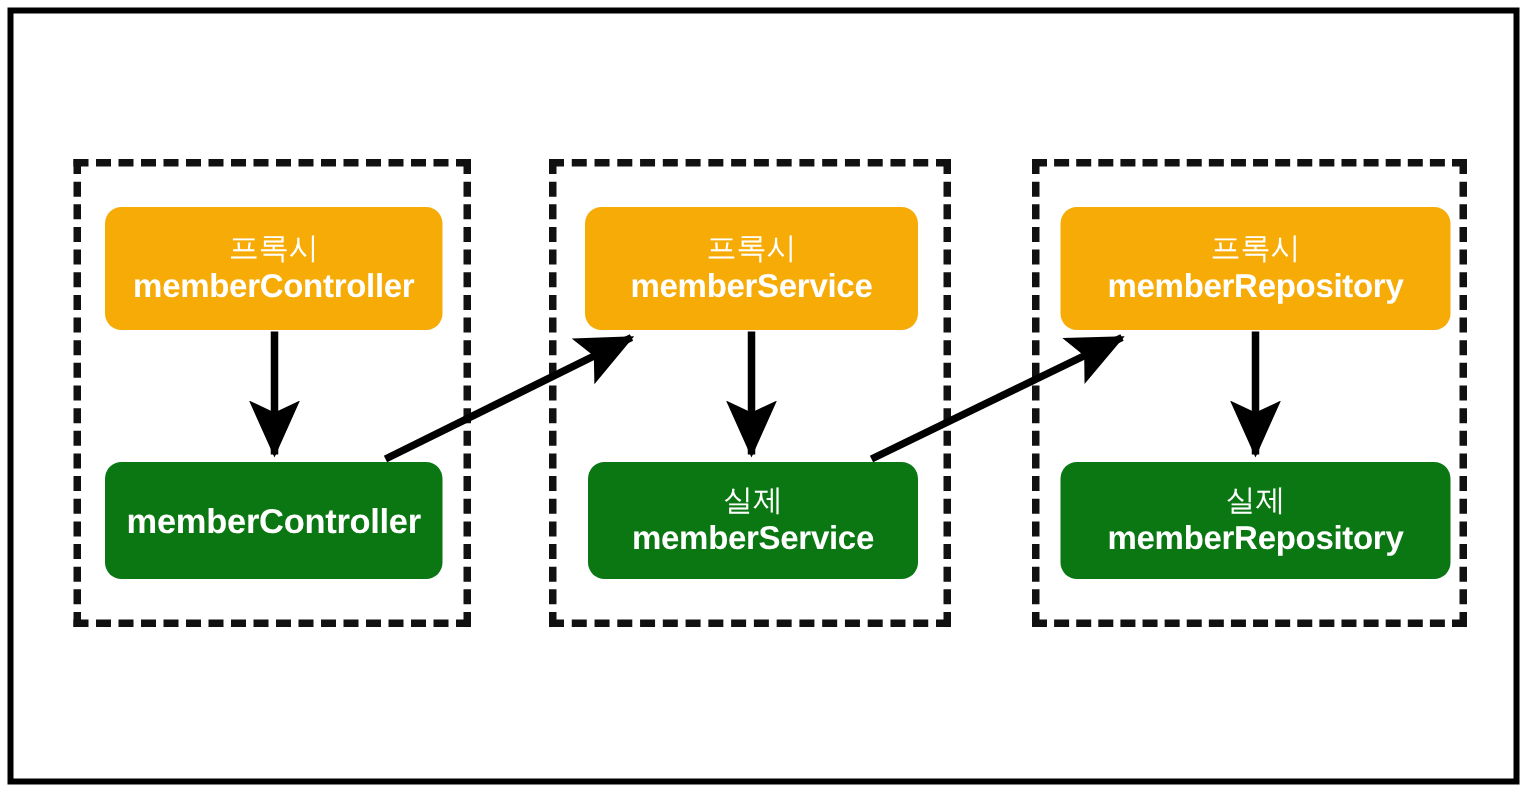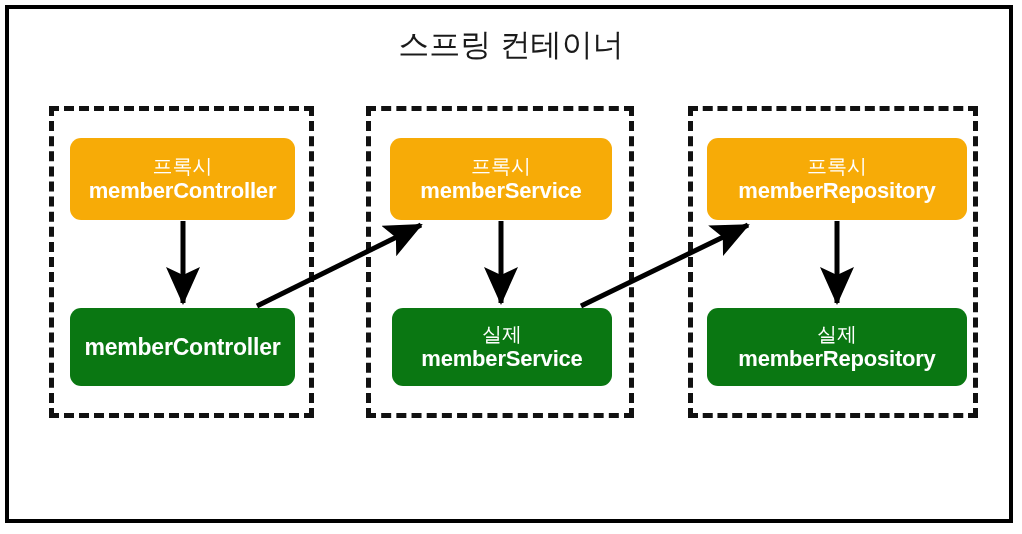--- a/index.html
+++ b/index.html
@@ -92,21 +92,20 @@
     pointer-events: none;
   }
 </style>
 </head>
 <body>
 
 <div id="canvas">
 
   <div id="outer-frame"></div>
 
-  <div id="diagram-title">스프링 컨테이너</div>
 
   <div class="group-box" style="left:49px; top:106px; width:265px; height:312px;"></div>
 
   <div class="node proxy" style="left:70px; top:138px; width:225px; height:82px;">
     <span class="kline">프록시</span>
     <span class="nline">memberController</span>
   </div>
 
   <div class="node real single" style="left:70px; top:308px; width:225px; height:78px;">
     <span class="nline">memberController</span>

